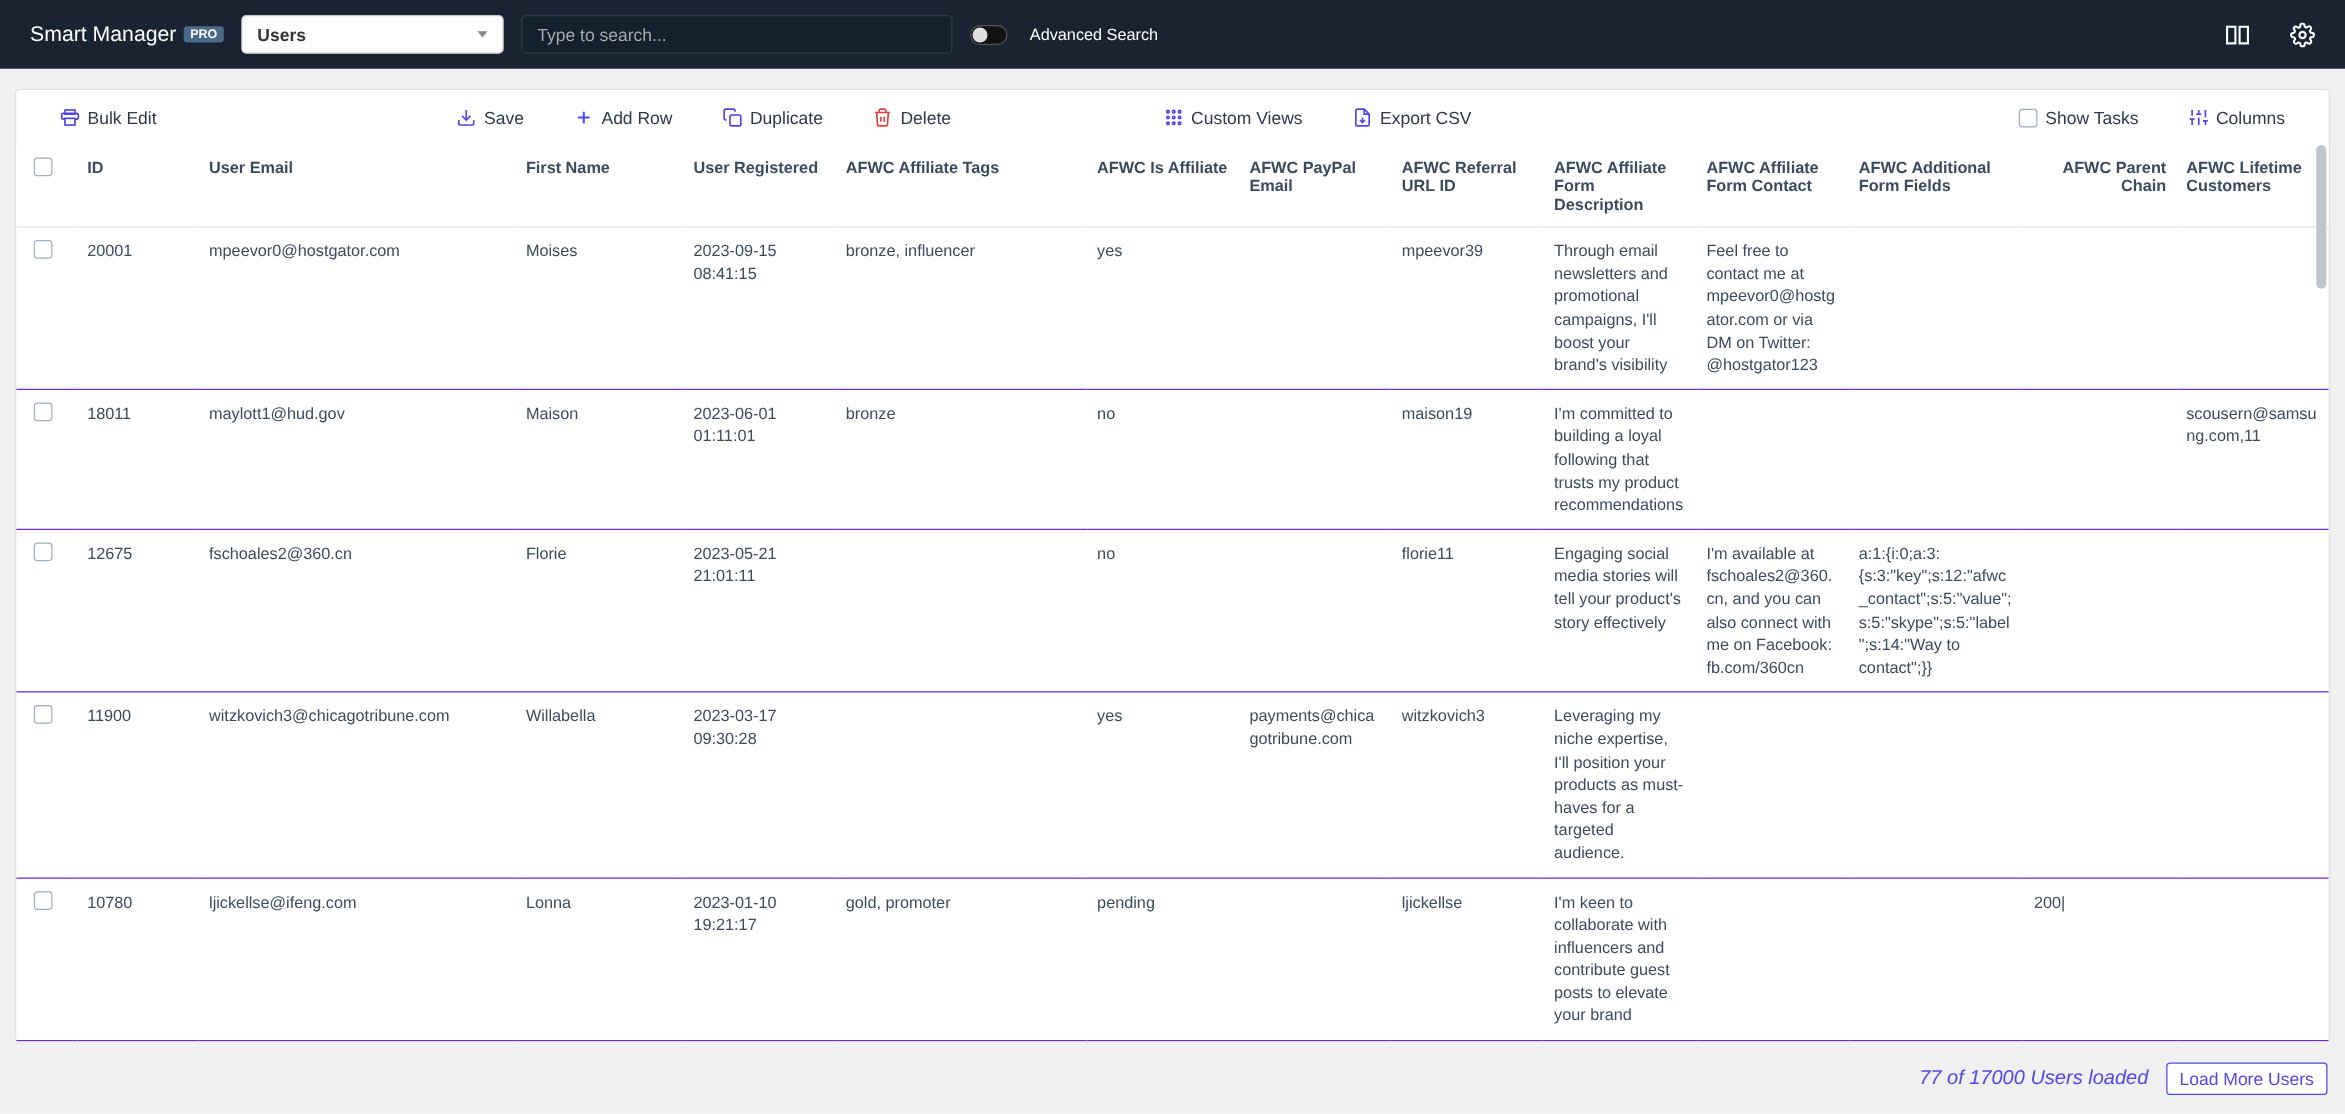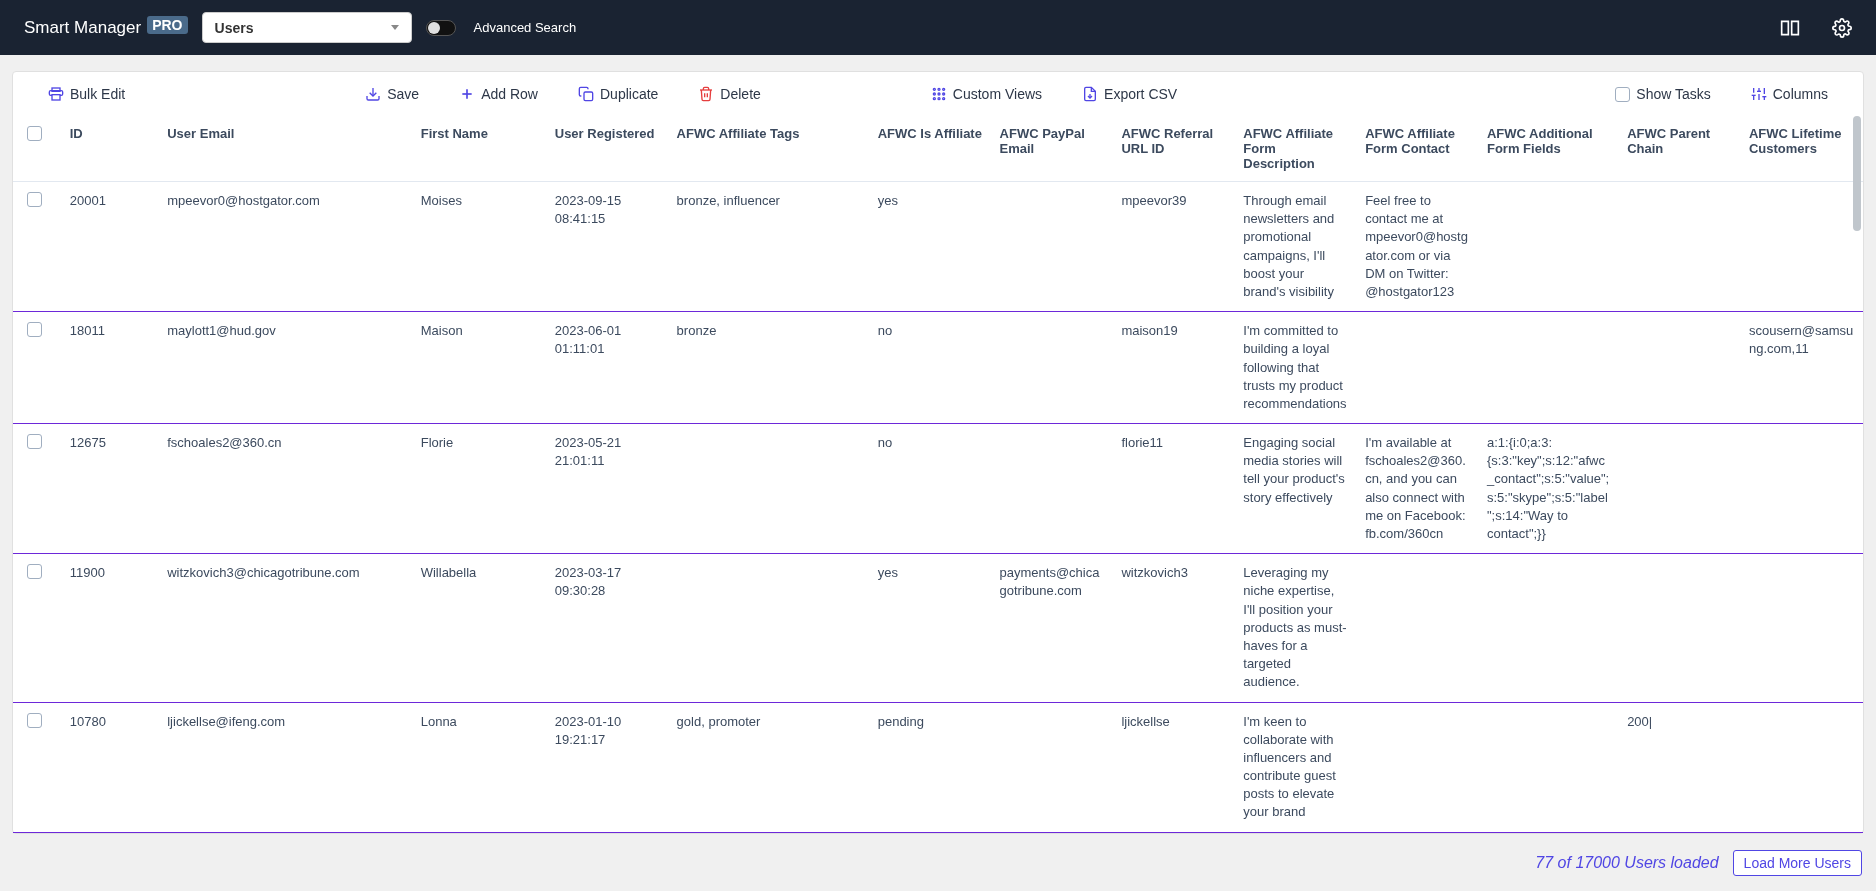--- a/index.html
+++ b/index.html
@@ -1,20 +1,20 @@
 <!DOCTYPE html>
 <html><head>
 <meta charset="utf-8">
 <style>
 * { box-sizing: border-box; margin: 0; padding: 0; }
 body { font-family: "Segoe UI", Arial, sans-serif; background: #f0f0f0; font-size: 13px; color: #2d3748; }
 
 .topbar { background: #1a2332; height: 55px; display: flex; align-items: center; padding: 0 24px; gap: 14px; }
 .brand { color: #fff; font-size: 17px; font-weight: 500; display: flex; align-items: flex-end; gap: 6px; }
-.pro-badge { background: #4a6a8a; color: #fff; font-size: 14px; padding: 1px 5px; border-radius: 3px; font-weight: 600; position: relative; top: -4px; }
+.pro-badge { background: #4a6a8a; color: #fff; font-size: 10px; padding: 1px 5px; border-radius: 3px; font-weight: 600; position: relative; top: -4px; }
 .dashboard-select { background: #fff; border: 1px solid #ccc; border-radius: 4px; height: 31px; width: 210px; display: flex; align-items: center; justify-content: space-between; padding: 0 12px; cursor: pointer; }
 .dashboard-select span { font-weight: 600; color: #333; font-size: 14px; }
 .chev { width: 0; height: 0; border-left: 4px solid transparent; border-right: 4px solid transparent; border-top: 5px solid #888; margin-left: auto; }
 .search-input { background: #14202e; border: 1px solid #2a3a4a; border-radius: 4px; height: 31px; width: 345px; color: #ccc; padding: 0 12px; font-size: 14px; }
 .search-input::placeholder { color: #aaa; }
 .adv-search { display: flex; align-items: center; gap: 18px; }
 .toggle { width: 30px; height: 16px; background: #111; border: 1px solid #555; border-radius: 10px; position: relative; cursor: pointer; }
 .toggle::after { content: ""; position: absolute; left: 1px; top: 1px; width: 12px; height: 12px; background: #e0e0e0; border-radius: 50%; }
 .adv-label { color: #fff; font-size: 13px; }
 .spacer { flex: 1; }
@@ -43,41 +43,42 @@
 .col-email { width: 208px; }
 .col-fn { width: 110px; }
 .col-reg { width: 100px; }
 .col-tags { width: 165px; }
 .col-isaff { width: 100px; }
 .col-pp { width: 100px; }
 .col-url { width: 100px; }
 .col-desc { width: 100px; }
 .col-contact { width: 100px; }
 .col-addl { width: 115px; }
-.col-parent { width: 100px; }
+.col-parent { width: 100px; text-align: right; }
 .col-life { width: 100px; }
 
 .footbar { display: flex; align-items: center; justify-content: flex-end; padding: 8px 14px; gap: 14px; }
 .loaded-status { color: #5046e4; font-style: italic; font-size: 16px; }
 .load-btn { border: 1px solid #5046e4; background: #fff; color: #5046e4; padding: 4px 10px; border-radius: 3px; font-size: 14px; cursor: pointer; }
 
 .scroll-stub { position: absolute; right: 2px; top: 0; width: 8px; height: 115px; background: #c0c6cc; border-radius: 4px; }
 </style>
 </head>
 <body>
 
 <div class="topbar">
   <div class="brand">
     <span>Smart Manager</span>
     <span class="pro-badge">PRO</span>
   </div>
   <div class="dashboard-select">
     <span>Users</span>
     <span class="chev"></span>
   </div>
+  <input class="search-input" type="text" placeholder="Type to search..." style="">
   <div class="adv-search">
     <div class="toggle"></div>
     <span class="adv-label">Advanced Search</span>
   </div>
   <div class="spacer"></div>
   <svg class="top-icon" viewBox="0 0 24 24" fill="none" stroke="currentColor" stroke-width="2">
       <path d="M2 4h8v16H2zM14 4h8v16h-8z"></path>
     </svg>
   <svg class="top-icon" viewBox="0 0 24 24" fill="none" stroke="currentColor" stroke-width="2">
       <circle cx="12" cy="12" r="3"></circle>

